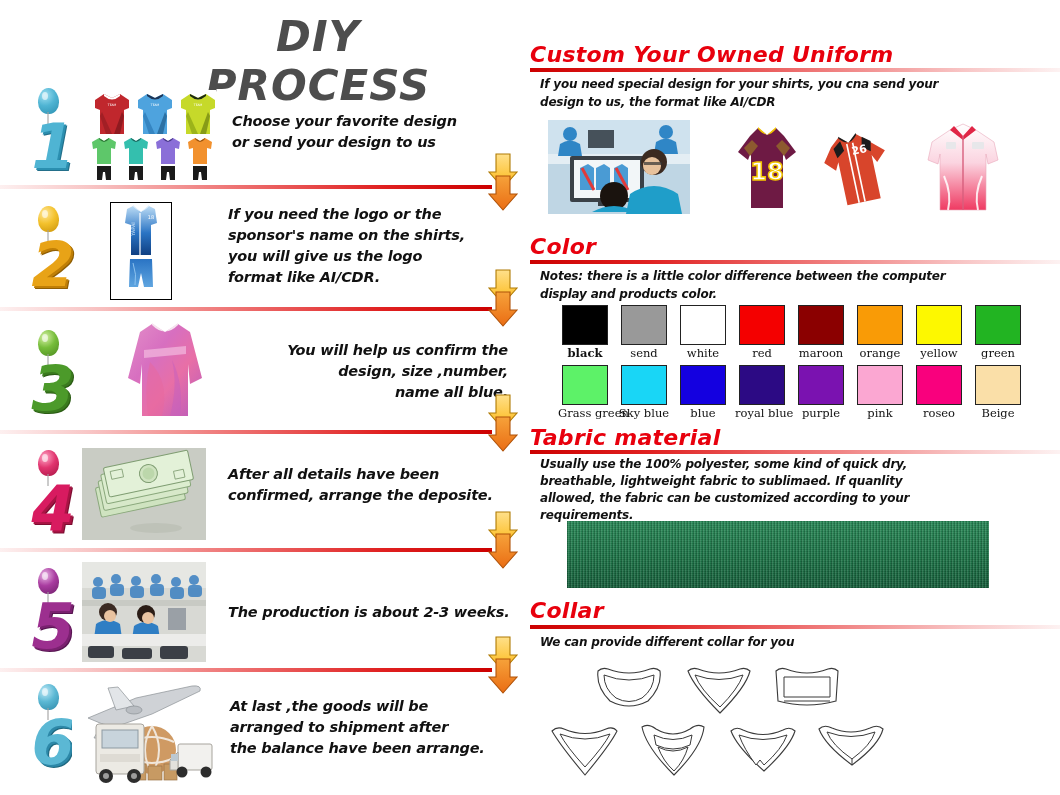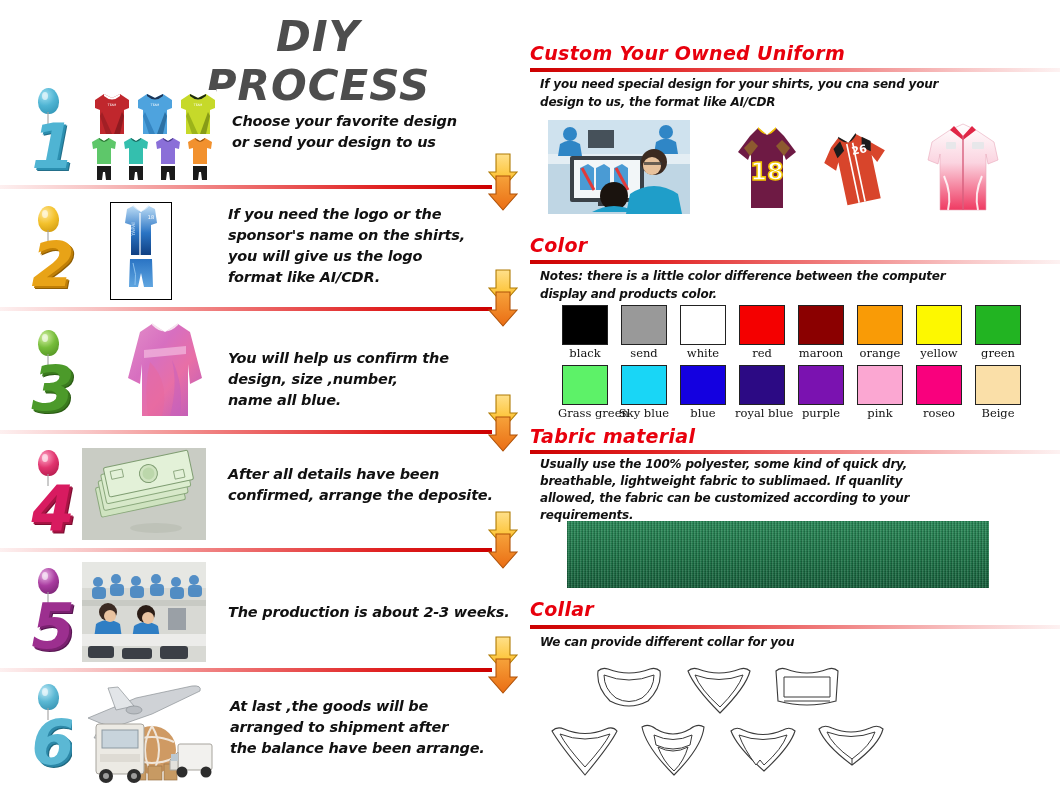--- a/index.html
+++ b/index.html
@@ -85,21 +85,21 @@
 
   
   .arrow { position: absolute; width: 38px; height: 60px; }
 
   
   #right-panel { position: absolute; left: 520px; top: 0; width: 540px; height: 795px; }
   .sec-head {
     position: absolute; left: 10px;
     font-family: "DejaVu Sans", sans-serif;
     font-weight: bold; font-style: italic;
-    font-size: 19px; color: #e8000d;
+    font-size: 22px; color: #e8000d;
     letter-spacing: 0.3px;
     text-align: center;
   }
   .divider-right {
     position: absolute; left: 10px; width: 530px; height: 4px;
     background: linear-gradient(to right, #cc0000 0%, #e02020 22%, #ef7a7a 55%, #f8c6c6 82%, #fdf2f2 100%);
   }
   .sec-body {
     position: absolute; left: 20px;
     font-size: 12px; line-height: 18px;
@@ -273,21 +273,21 @@
             </linearGradient>
           </defs>
           <path d="M30 12 L42 4 L55 12 L68 4 L80 12 L92 58 L80 64 L78 44 L78 96 L32 96 L32 44 L30 64 L18 58 Z" fill="url(#pk)"></path>
           <path d="M42 5 Q55 18 68 5 L68 3 L55 12 L42 3 Z" fill="#f6e4ef"></path>
           <path d="M34 30 L76 26 L76 34 L34 38 Z" fill="#f2b6dc" opacity=".75"></path>
           <path d="M40 42 Q60 62 52 96 L38 96 Q34 66 40 42 Z" fill="#e8689f" opacity=".55"></path>
           <path d="M62 40 Q74 64 70 96 L60 96 Q68 66 62 40 Z" fill="#c35fc0" opacity=".5"></path>
         </svg>
       </div>
 
-      <div class="step-text bodytext" style="left:228px;top:30px;width:280px;">
+      <div class="step-text bodytext" style="left:228px;top:22px;width:280px;text-align:right;">
         <div>You will help us confirm the</div>
         <div>design, size ,number,</div>
         <div>name all blue.</div>
       </div>
     </div>
     <div class="divider-left" style="top:430px;"></div>
 
     <div class="step-row" style="top:442px;height:108px;">
       <div class="step-num-wrap" style="top:8px;">
         <div class="balloon" style="background:radial-gradient(circle at 33% 28%, #ffa9c8 0%, #e1356f 45%, #a81444 100%);">
@@ -565,21 +565,21 @@
 
     <div class="sec-head" style="top:234px;">Color</div>
     <div class="divider-right" style="top:260px;"></div>
     <div class="sec-body bodytext" style="top:267px;width:500px;">
       <div>Notes: there is a little color difference between the computer</div>
       <div>display and products color.</div>
     </div>
 
     <div id="color-grid" style="top:305px;width:500px;height:120px;">
 
-      <div class="swatch-cell" style="left:0;top:0;">
+      <div class="swatch-cell" style="left:0;top:0;font-weight:bold;">
         <div class="swatch" style="background:#000000;"></div>
         <div class="swatch-label">black</div>
         </div>
       <div class="swatch-cell" style="left:59px;top:0;">
         <div class="swatch" style="background:#999999;"></div>
         <div class="swatch-label">send</div>
         </div>
       <div class="swatch-cell" style="left:118px;top:0;">
         <div class="swatch" style="background:#ffffff;"></div>
         <div class="swatch-label">white</div>

